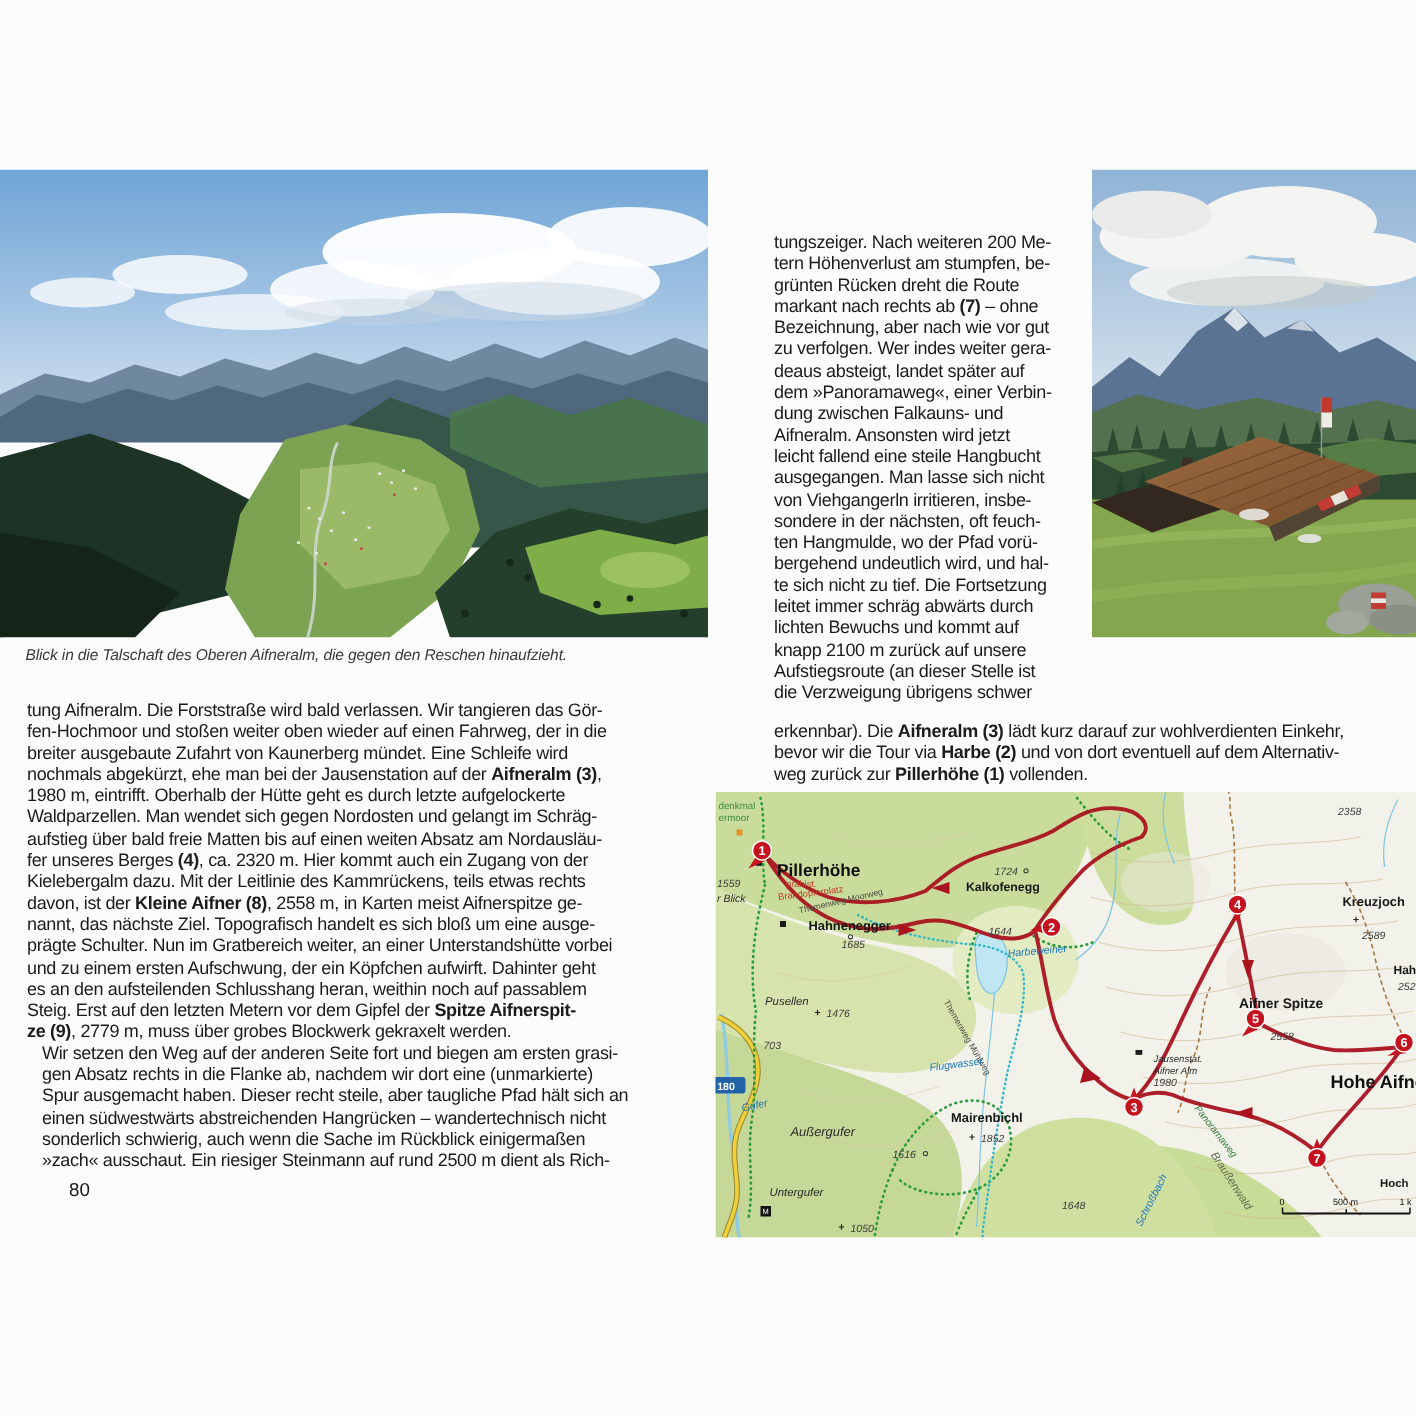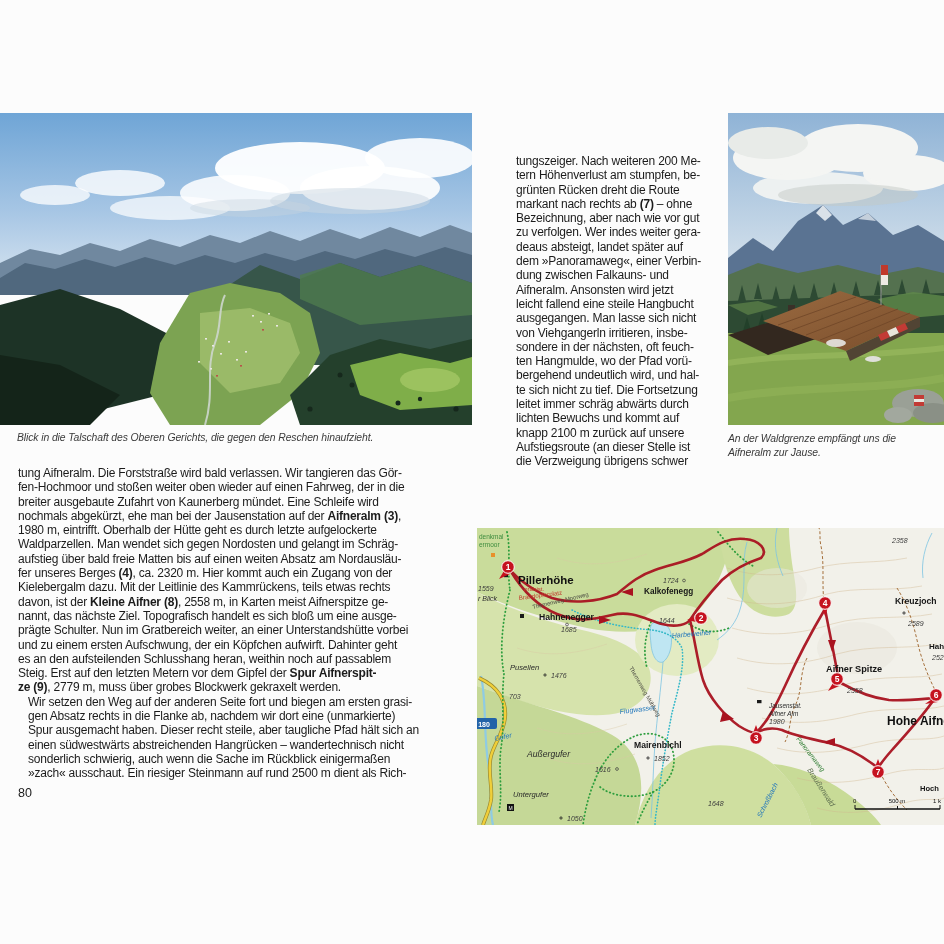--- a/index.html
+++ b/index.html
@@ -4,21 +4,21 @@
 <style>
   html,body{margin:0;padding:0;background:#ffffff;}
   .page{position:relative;width:944px;height:944px;background:#fcfcfc;overflow:hidden;
         font-family:"Liberation Sans",sans-serif;}
   .photo{position:absolute;display:block;}
   .caption{position:absolute;font-style:italic;font-size:10.4px;line-height:13.5px;
            color:#3a3a3a;letter-spacing:-0.1px;}
   .bodytext{position:absolute;font-size:12px;line-height:14.3px;color:#1b1b1b;
             letter-spacing:-0.22px;white-space:pre;}
   .bodytext b{font-weight:bold;}
-  .pagenum{position:absolute;font-size:12.5px;color:#1b1b1b;}
+  .pagenum{position:absolute;font-size:12.5px;color:#1b1b1b;margin-left:28px;}
   
   svg text{font-family:"Liberation Sans",sans-serif;}
   .t-big{font-weight:bold;font-size:11.5px;fill:#101010;}
   .t-big2{font-weight:bold;font-size:12px;fill:#101010;}
   .t-place{font-weight:bold;fill:#161616;}
   .t-elev{font-style:italic;fill:#3c3c3c;font-size:7px;}
   .t-red{fill:#c0392b;font-size:6.2px;}
   .t-blue{fill:#2277bb;font-style:italic;font-size:7px;}
   .t-green{fill:#2f7d32;font-style:italic;font-size:6.5px;}
   .t-green2{fill:#3f8d3f;font-size:6.5px;}
@@ -89,37 +89,37 @@
       <ellipse cx="430" cy="267" rx="30" ry="12" fill="#a4c765" opacity="0.8"></ellipse>
       <circle cx="340" cy="262" r="2.5" fill="#16281c"></circle>
         <circle cx="352" cy="272" r="2.5" fill="#16281c"></circle>
       <circle cx="398" cy="290" r="2.5" fill="#16281c"></circle>
         <circle cx="420" cy="286" r="2.2" fill="#16281c"></circle>
       <circle cx="456" cy="296" r="2.6" fill="#16281c"></circle>
         <circle cx="310" cy="296" r="2.6" fill="#16281c"></circle>
     </g>
   </svg>
 
-  <div class="caption" style="left:17px;top:431px;width:450px">Blick in die Talschaft des Oberen Gerichts, die gegen den Reschen hinaufzieht.</div>
+  <div class="caption" style="left:17px;top:431px;width:450px">Blick in die Talschaft des Oberen Aifneralm, die gegen den Reschen hinaufzieht.</div>
 
   <div class="bodytext" style="left:18px;top:466px">tung Aifneralm. Die Forststraße wird bald verlassen. Wir tangieren das Gör-
 fen-Hochmoor und stoßen weiter oben wieder auf einen Fahrweg, der in die
 breiter ausgebaute Zufahrt von Kaunerberg mündet. Eine Schleife wird
 nochmals abgekürzt, ehe man bei der Jausenstation auf der <b>Aifneralm (3)</b>,
 1980 m, eintrifft. Oberhalb der Hütte geht es durch letzte aufgelockerte
 Waldparzellen. Man wendet sich gegen Nordosten und gelangt im Schräg-
 aufstieg über bald freie Matten bis auf einen weiten Absatz am Nordausläu-
 fer unseres Berges <b>(4)</b>, ca. 2320 m. Hier kommt auch ein Zugang von der
 Kielebergalm dazu. Mit der Leitlinie des Kammrückens, teils etwas rechts
 davon, ist der <b>Kleine Aifner (8)</b>, 2558 m, in Karten meist Aifnerspitze ge-
 nannt, das nächste Ziel. Topografisch handelt es sich bloß um eine ausge-
 prägte Schulter. Nun im Gratbereich weiter, an einer Unterstandshütte vorbei
 und zu einem ersten Aufschwung, der ein Köpfchen aufwirft. Dahinter geht
 es an den aufsteilenden Schlusshang heran, weithin noch auf passablem
-Steig. Erst auf den letzten Metern vor dem Gipfel der <b>Spur Aifnerspit-</b>
+Steig. Erst auf den letzten Metern vor dem Gipfel der <b>Spitze Aifnerspit-</b>
 <b>ze (9)</b>, 2779 m, muss über grobes Blockwerk gekraxelt werden.</div>
   <div class="bodytext" style="left:28px;top:694.8px">Wir setzen den Weg auf der anderen Seite fort und biegen am ersten grasi-
 gen Absatz rechts in die Flanke ab, nachdem wir dort eine (unmarkierte)
 Spur ausgemacht haben. Dieser recht steile, aber taugliche Pfad hält sich an
 einen südwestwärts abstreichenden Hangrücken – wandertechnisch nicht
 sonderlich schwierig, auch wenn die Sache im Rückblick einigermaßen
 »zach« ausschaut. Ein riesiger Steinmann auf rund 2500 m dient als Rich-</div>
 
   <div class="pagenum" style="left:18px;top:786px">80</div>
 
@@ -139,20 +139,23 @@
 sondere in der nächsten, oft feuch-
 ten Hangmulde, wo der Pfad vorü-
 bergehend undeutlich wird, und hal-
 te sich nicht zu tief. Die Fortsetzung
 leitet immer schräg abwärts durch
 lichten Bewuchs und kommt auf
 knapp 2100 m zurück auf unsere
 Aufstiegsroute (an dieser Stelle ist
 die Verzweigung übrigens schwer</div>
 
+  <div class="bodytext" style="left:516px;top:480px">erkennbar). Die <b>Aifneralm (3)</b> lädt kurz darauf zur wohlverdienten Einkehr,
+bevor wir die Tour via <b>Harbe (2)</b> und von dort eventuell auf dem Alternativ-
+weg zurück zur <b>Pillerhöhe (1)</b> vollenden.</div>
 
   <svg class="photo" style="left:728px;top:113px" width="216" height="312" viewBox="0 0 216 312">
     <defs>
       <linearGradient id="skyR" x1="0" y1="0" x2="0" y2="1">
         <stop offset="0" stop-color="#8fb3d6"></stop>
           <stop offset="1" stop-color="#d6e2ec"></stop>
       </linearGradient>
       <linearGradient id="roofR" x1="0" y1="0" x2="1" y2="1">
         <stop offset="0" stop-color="#9a6a40"></stop>
           <stop offset="1" stop-color="#7a4e2c"></stop>
@@ -216,21 +219,20 @@
     <g>
       <ellipse cx="190" cy="290" rx="26" ry="14" fill="#9aa096"></ellipse>
       <ellipse cx="205" cy="300" rx="20" ry="10" fill="#8a9086"></ellipse>
       <ellipse cx="170" cy="302" rx="14" ry="8" fill="#a2a89e"></ellipse>
       <rect x="186" y="282" width="10" height="4" fill="#c23b35"></rect>
       <rect x="186" y="286" width="10" height="3" fill="#e9e7e0"></rect>
       <rect x="186" y="289" width="10" height="4" fill="#c23b35"></rect>
     </g>
   </svg>
 
-  <div class="caption" style="left:728px;top:432px;width:208px">An der Waldgrenze empfängt uns die Aifneralm zur Jause.</div>
 
   <svg class="photo" style="left:477px;top:528px" width="467" height="297" viewBox="0 0 467 297">
 
     <g>
       <rect width="467" height="297" fill="#f2f1ea"></rect>
       <path d="M0,0 H258 C250,35 238,70 215,88 C190,103 150,108 110,100 C70,92 30,78 0,64 Z" fill="#c9dc9b"></path>
       <path d="M0,64 C30,80 70,94 105,102 C140,110 165,122 172,140 C178,158 168,176 145,184 C110,194 60,180 0,158 Z" fill="#d6e3ac"></path>
       <path d="M0,158 C50,176 110,190 140,210 C165,228 170,258 158,297 H0 Z" fill="#c5d897"></path>
       <path d="M158,297 C166,262 184,234 214,222 C244,212 274,218 296,236 C314,252 328,272 334,297 Z" fill="#cfdfa0"></path>
       <path d="M241,0 C245,30 252,58 268,75 C280,88 298,92 312,86 C324,78 318,55 315,35 C313,20 312,8 312,0 Z" fill="#cddd9e"></path>

